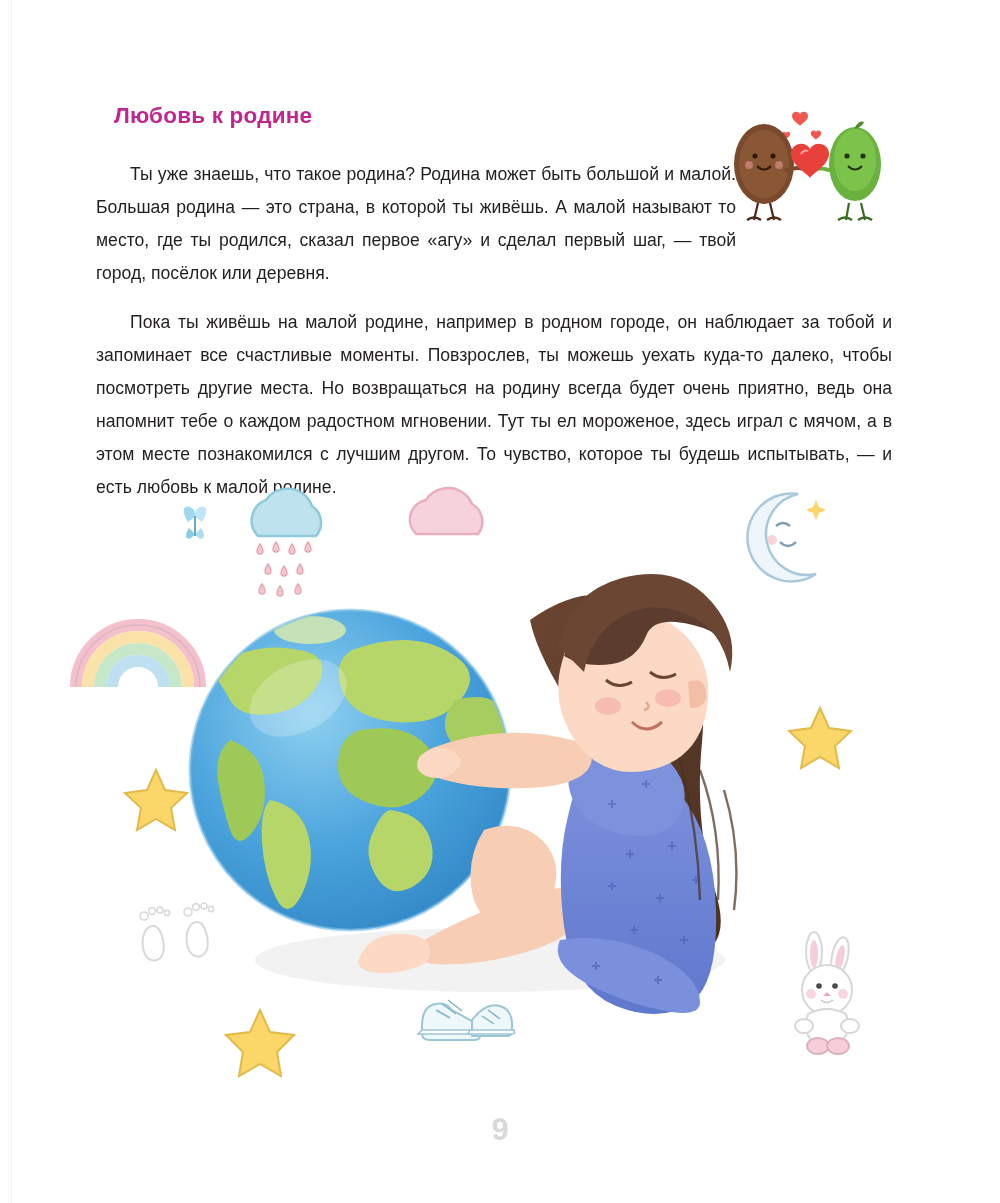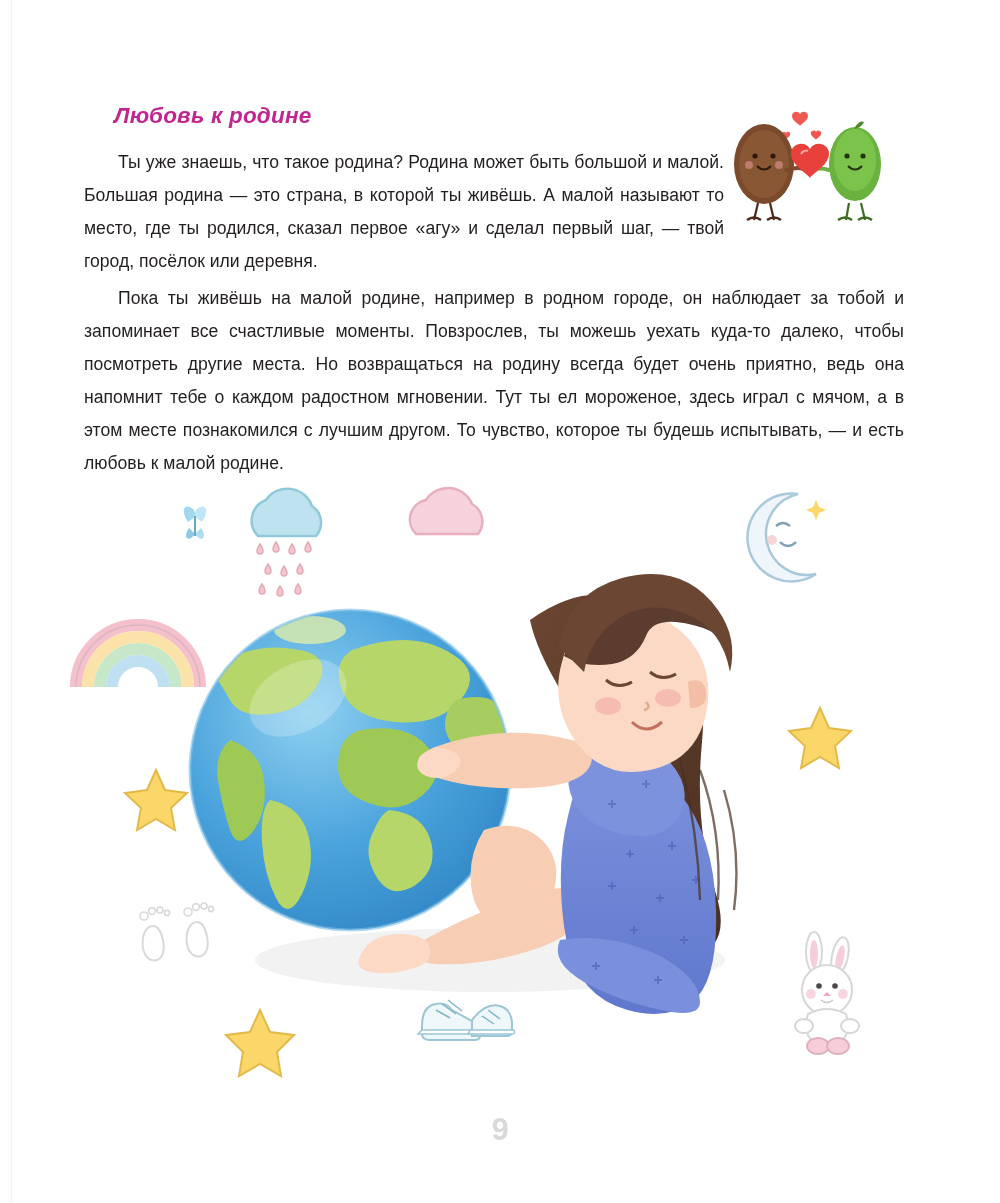--- a/index.html
+++ b/index.html
@@ -30,36 +30,35 @@
 
   
   .heading {
     position: absolute;
     left: 114px;
     top: 103px;
     font-size: 22.5px;
     font-weight: bold;
     color: #c2268e;
     letter-spacing: 0.2px;
-    font-style: italic;
   }
 
   
   .body-text {
     position: absolute;
     left: 80px;
     top: 142px;
     width: 828px;
     font-size: 17.6px;
     line-height: 33px;
     color: #231f20;
     text-align: justify;
   }
   .body-text p {
-    margin: 4px;
+    margin: 16px;
   }
   .p1 {
     width: 640px;
     text-indent: 34px;
   }
   .p2 {
     text-indent: 34px;
     margin-top: 0;
   }
 

